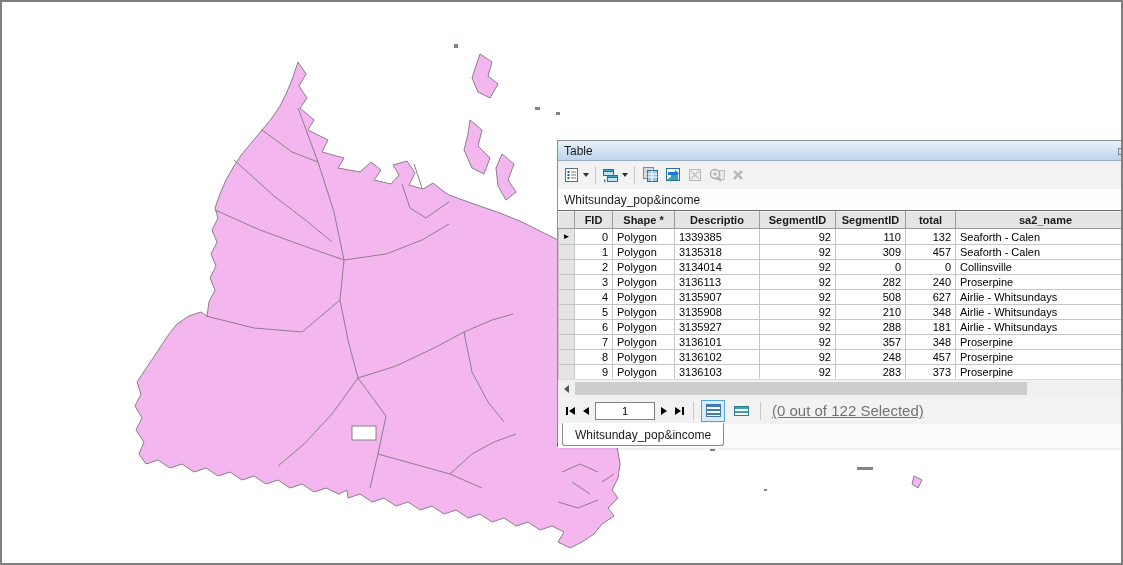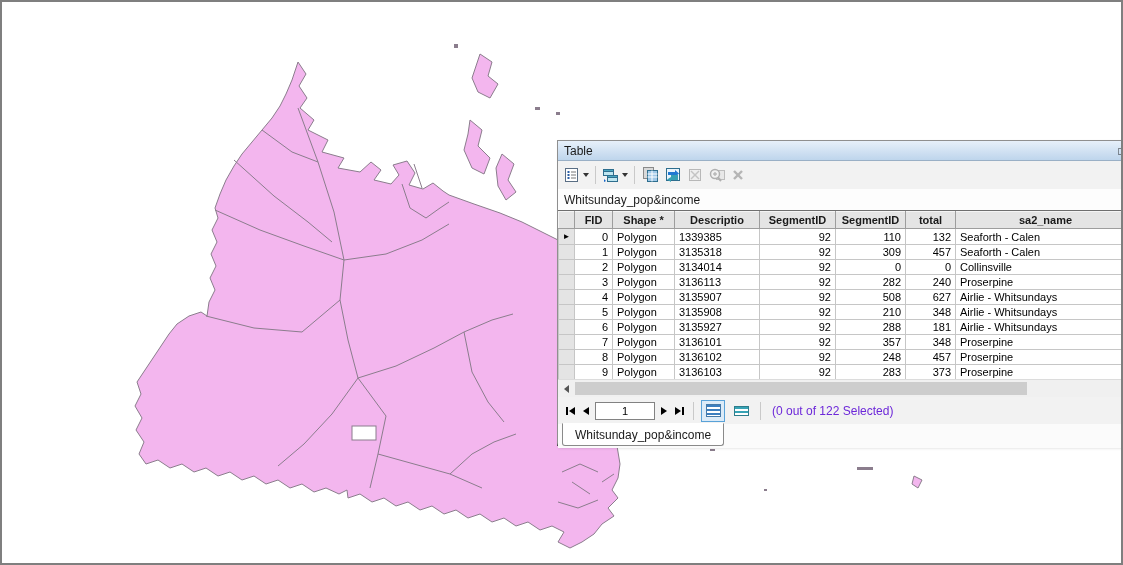--- a/index.html
+++ b/index.html
@@ -89,21 +89,21 @@
   .ntri-l { width:0;height:0;border-top:4px solid transparent;border-bottom:4px solid transparent;border-right:6px solid #000; }
   .ntri-r { width:0;height:0;border-top:4px solid transparent;border-bottom:4px solid transparent;border-left:6px solid #000; }
   .nbar { width:2px; height:8px; background:#000; }
   .rec-input { width:60px; height:18px; border:1px solid #828282; background:#fff; font-size:11px; text-align:center; font-family:"Liberation Sans",sans-serif; }
   .vtoggle { width:24px; height:22px; display:flex; align-items:center; justify-content:center; border:1px solid transparent; }
   .vtoggle.active { border:1px solid var(--selection-accent); background:#dcebf8; }
   .stripes-blue { width:15px; height:13px; border:1px solid #4579a8;
     background:repeating-linear-gradient(to bottom,#3b7ebf 0 2px,#ffffff 2px 4px); }
   .stripes-teal { width:15px; height:10px; border:1px solid #2e7d8c;
     background:repeating-linear-gradient(to bottom,#37a3b5 0 2px,#ffffff 2px 4px); }
-  .status-text { font-size:12px; color:#6d28d9; margin-left:4px; }
+  .status-text { font-size:15px; color:#737373; margin-left:4px;text-decoration:underline; }
 
   
   .tabstrip { flex:0 0 24px; background:#fbfbfb; position:relative; }
   .bottom-tab {
     position:absolute; left:4px; top:-1px; height:23px; padding:0 12px;
     background:#fff; border:1px solid #8a8a8a; border-top:1px solid #fff;
     border-radius:0 0 3px 3px; display:flex; align-items:center; font-size:12px;
   }
 
   

